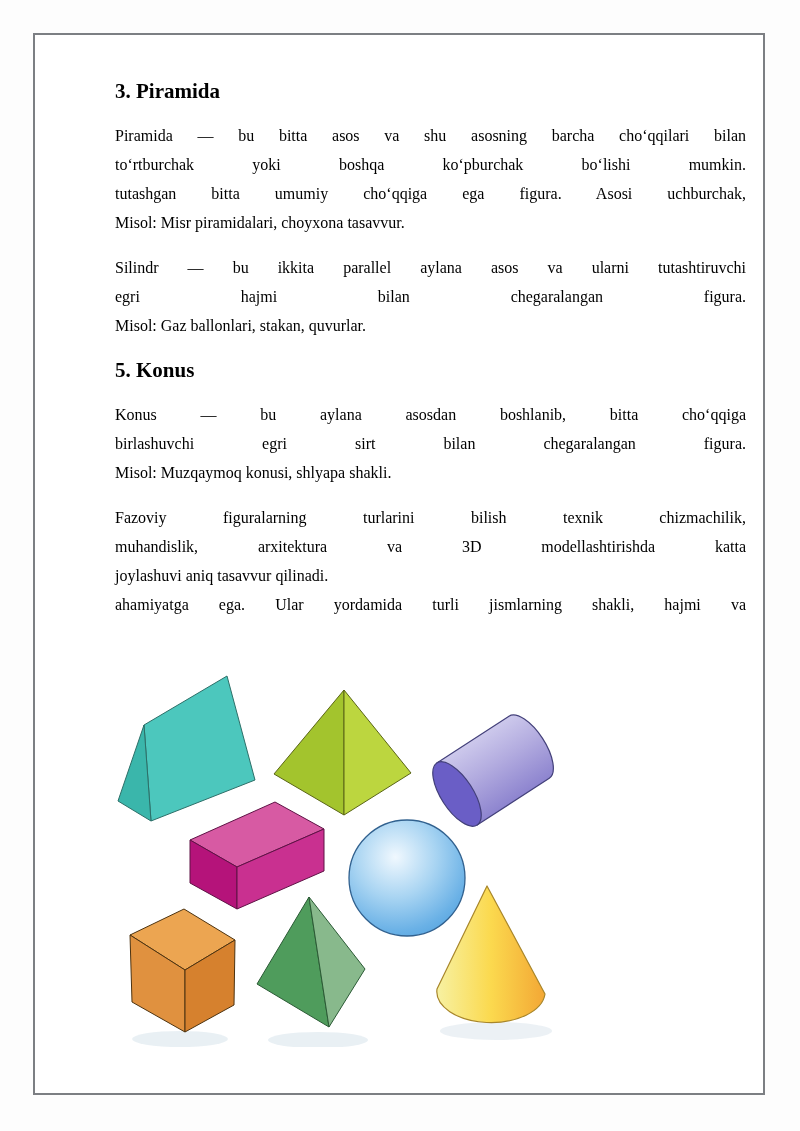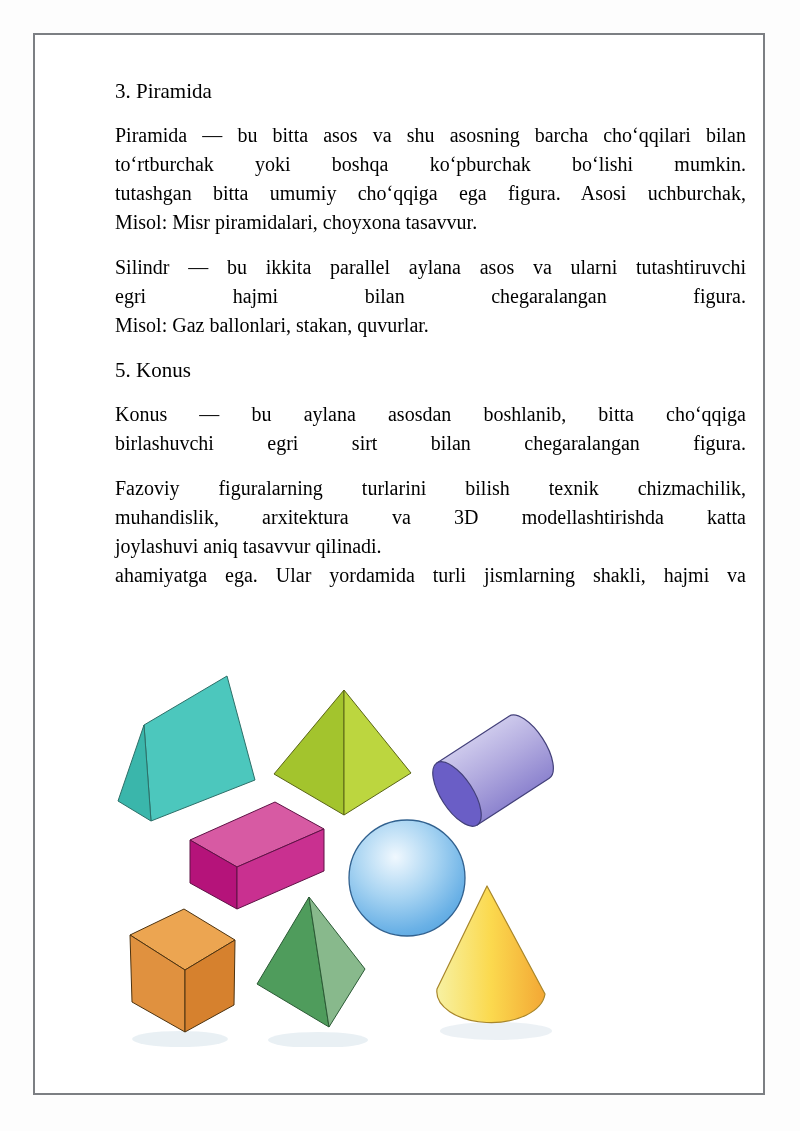--- a/index.html
+++ b/index.html
@@ -20,25 +20,25 @@
     border:2px solid #7c7f83;
     box-sizing:border-box;
   }
   .content {
     position:absolute;
     left:80px; top:42px;
     width:631px;
   }
   h2.sec-heading {
     font-size:21px; line-height:29px;
-    font-weight:normal;
+    font-weight:bold;
     margin:0 0 15px 0;
   }
   p.para {
-    font-size:20px; line-height:29px;
+    font-size:16px; line-height:29px;
     margin:0 0 16px 0;
   }
   .line {
     display:block;
     text-align:justify;
     text-align-last:justify;
   }
   .line.last {
     text-align-last:left;
   }
@@ -63,20 +63,21 @@
       </p>
       <p class="para">
         <span class="line"><span>Silindr — bu ikkita parallel aylana asos va ularni tutashtiruvchi</span></span>
         <span class="line"><span>egri hajmi bilan chegaralangan figura.</span></span>
         <span class="line last"><b>Misol:</b><span> Gaz ballonlari, stakan, quvurlar.</span></span>
       </p>
       <h2 class="sec-heading">5. Konus</h2>
       <p class="para">
         <span class="line"><span>Konus — bu aylana asosdan boshlanib, bitta choʻqqiga</span></span>
         <span class="line"><span>birlashuvchi egri sirt bilan chegaralangan figura.</span></span>
+        <span class="line last"><b>Misol:</b><span> Muzqaymoq konusi, shlyapa shakli.</span></span>
       </p>
       <p class="para">
         <span class="line"><span>Fazoviy figuralarning turlarini bilish texnik chizmachilik,</span></span>
         <span class="line"><span>muhandislik, arxitektura va 3D modellashtirishda katta</span></span>
         <span class="line last"><span>joylashuvi aniq tasavvur qilinadi.</span></span>
         <span class="line"><span>ahamiyatga ega. Ular yordamida turli jismlarning shakli, hajmi va</span></span>
       </p>
     </div>
 
   <svg class="figure" width="470" height="375" viewBox="105 675 470 375" xmlns="http://www.w3.org/2000/svg">

